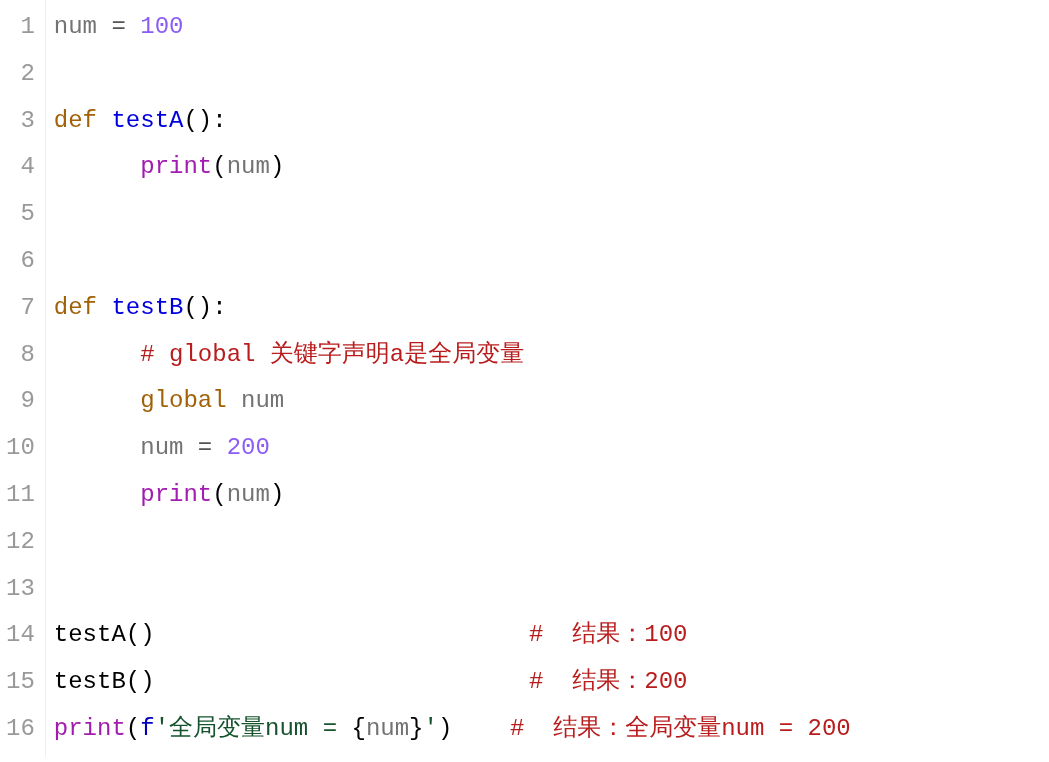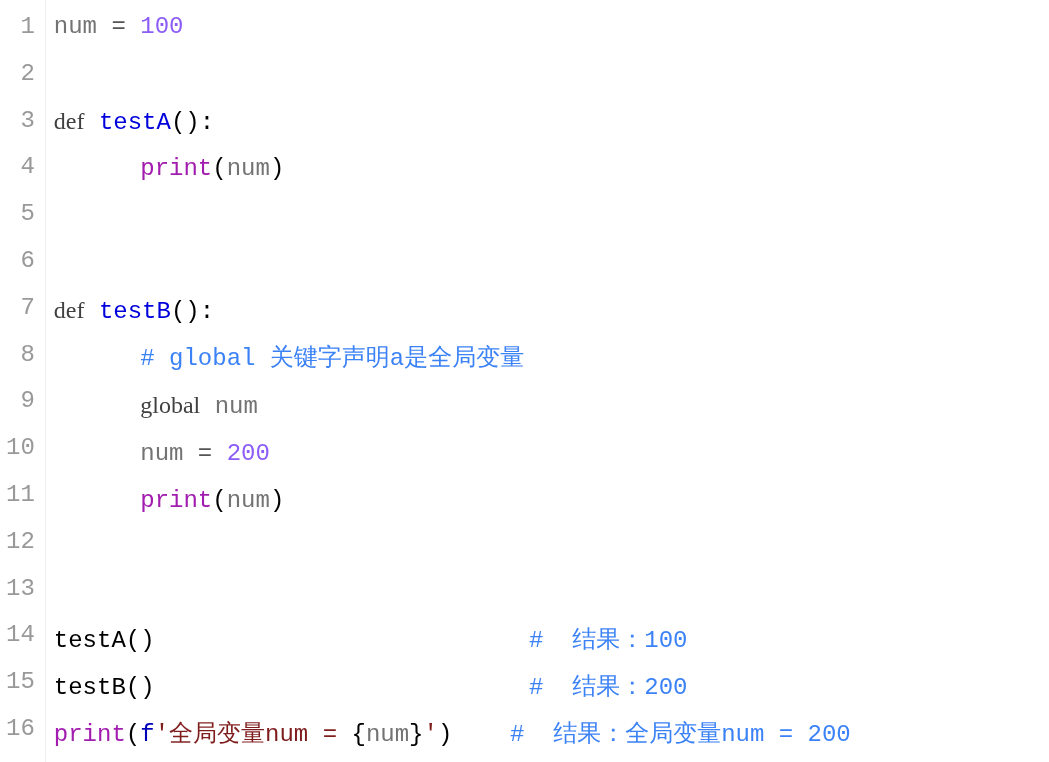--- a/index.html
+++ b/index.html
@@ -23,27 +23,27 @@
     .gutter-line { display: block; }
     .code {
       padding: 4px 0 4px 8px;
       flex: 1;
       color: #000000;
     }
     .code-line { display: block; min-height: 1.95em; }
     .tk-name { color: #737373; }
     .tk-op   { color: #555555; }
     .tk-num  { color: #8b5cf6; }
-    .tk-kw   { color: #404040; font-weight: 500; font-family: Liberation Serif, serif; }
+    .tk-kw   { color: #a16207; font-weight: 500; }
     .tk-def  { color: #0000dd; }
     .tk-fn   { color: #000000; }
     .tk-builtin { color: #a21caf; }
     .tk-punct { color: #000000; }
-    .tk-comment { color: #3b82f6; }
-    .tk-str  { color: #7f1d1d; }
+    .tk-comment { color: #b91c1c; }
+    .tk-str  { color: #14532d; }
     .tk-strpre { color: #0000bb; }
     .tk-text { color: #000000; }
   </style>
 </head>
 <body>
 
 
 
 <div class="gutter" id="gutter"><span class="gutter-line">1</span><span class="gutter-line">2</span><span class="gutter-line">3</span><span class="gutter-line">4</span><span class="gutter-line">5</span><span class="gutter-line">6</span><span class="gutter-line">7</span><span class="gutter-line">8</span><span class="gutter-line">9</span><span class="gutter-line">10</span><span class="gutter-line">11</span><span class="gutter-line">12</span><span class="gutter-line">13</span><span class="gutter-line">14</span><span class="gutter-line">15</span><span class="gutter-line">16</span></div>
 <div class="code" id="code"><span class="code-line"><span class="tk-name">num</span><span class="tk-text"> </span><span class="tk-op">=</span><span class="tk-text"> </span><span class="tk-num">100</span></span><span class="code-line">&nbsp;</span><span class="code-line"><span class="tk-kw">def</span><span class="tk-text"> </span><span class="tk-def">testA</span><span class="tk-punct">():</span></span><span class="code-line"><span class="tk-text">      </span><span class="tk-builtin">print</span><span class="tk-punct">(</span><span class="tk-name">num</span><span class="tk-punct">)</span></span><span class="code-line">&nbsp;</span><span class="code-line">&nbsp;</span><span class="code-line"><span class="tk-kw">def</span><span class="tk-text"> </span><span class="tk-def">testB</span><span class="tk-punct">():</span></span><span class="code-line"><span class="tk-text">      </span><span class="tk-comment"># global 关键字声明a是全局变量</span></span><span class="code-line"><span class="tk-text">      </span><span class="tk-kw">global</span><span class="tk-text"> </span><span class="tk-name">num</span></span><span class="code-line"><span class="tk-text">      </span><span class="tk-name">num</span><span class="tk-text"> </span><span class="tk-op">=</span><span class="tk-text"> </span><span class="tk-num">200</span></span><span class="code-line"><span class="tk-text">      </span><span class="tk-builtin">print</span><span class="tk-punct">(</span><span class="tk-name">num</span><span class="tk-punct">)</span></span><span class="code-line">&nbsp;</span><span class="code-line">&nbsp;</span><span class="code-line"><span class="tk-fn">testA</span><span class="tk-punct">()</span><span class="tk-text">                          </span><span class="tk-comment">#  结果：100</span></span><span class="code-line"><span class="tk-fn">testB</span><span class="tk-punct">()</span><span class="tk-text">                          </span><span class="tk-comment">#  结果：200</span></span><span class="code-line"><span class="tk-builtin">print</span><span class="tk-punct">(</span><span class="tk-strpre">f</span><span class="tk-str">'全局变量num = </span><span class="tk-punct">{</span><span class="tk-name">num</span><span class="tk-punct">}</span><span class="tk-str">'</span><span class="tk-punct">)</span><span class="tk-text">    </span><span class="tk-comment">#  结果：全局变量num = 200</span></span></div>

